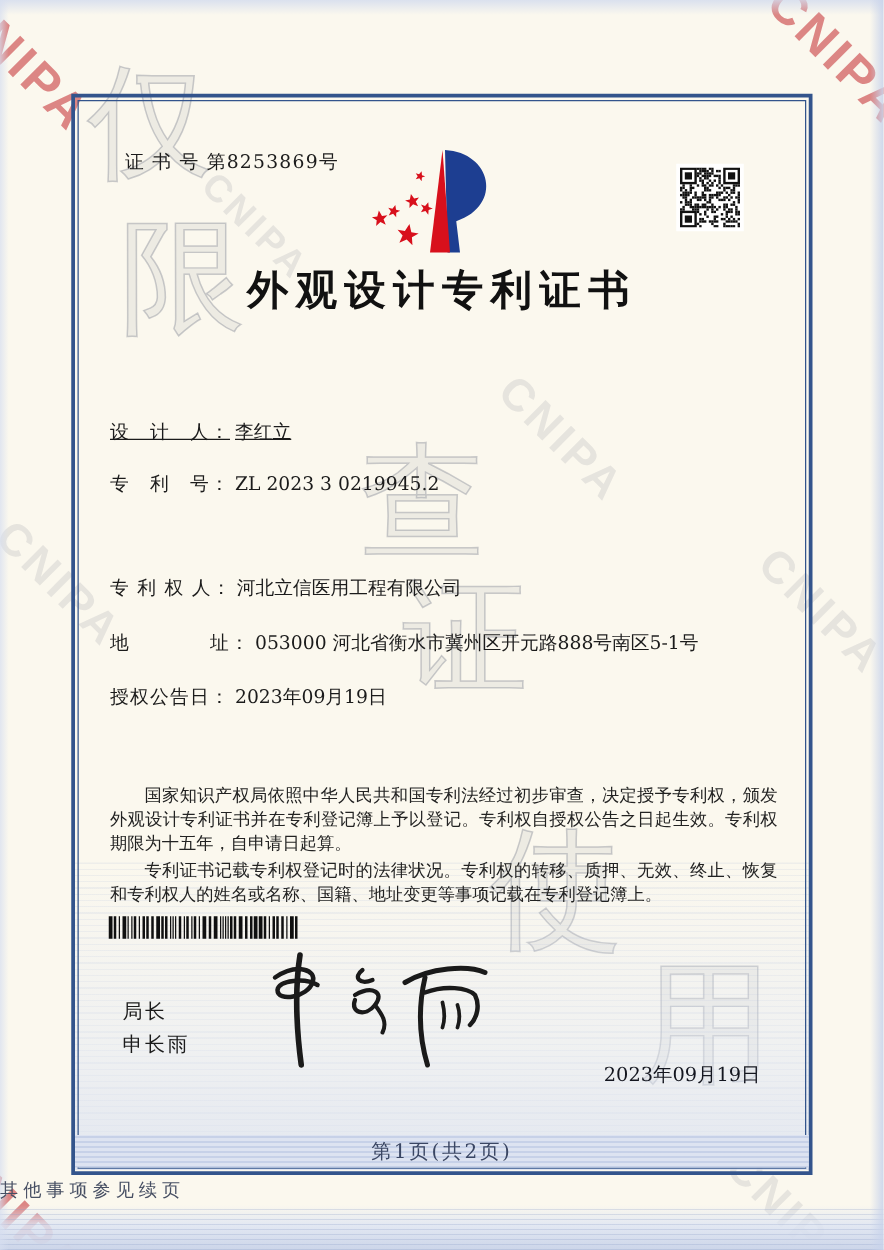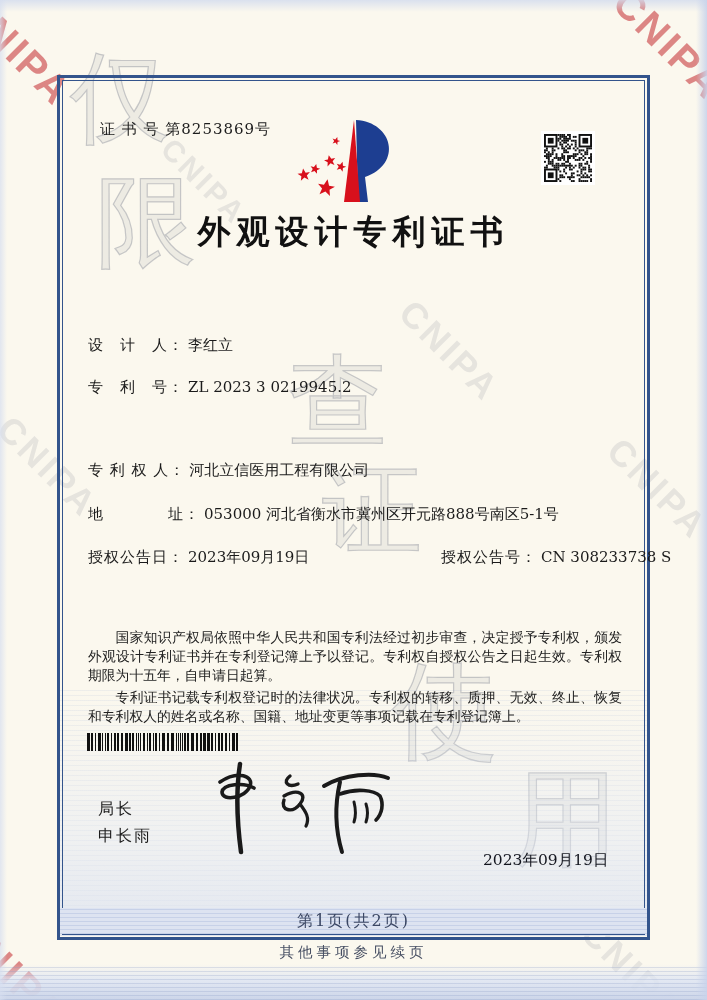--- a/index.html
+++ b/index.html
@@ -57,21 +57,21 @@
   .barcode { position:absolute; left:87px; top:733px; width:152px; height:18px; }
   .barcode i { position:absolute; top:0; bottom:0; background:#101010; }
   .officer-title { position:absolute; left:98px; top:799px; font-size:16px; color:#1b1b1b; letter-spacing:2px; }
   .officer-name  { position:absolute; left:98px; top:826px; font-size:16px; color:#1b1b1b; letter-spacing:2px; }
   .signature { position:absolute; left:198px; top:760px; width:195px; height:96px; }
   .issue-date { position:absolute; left:483px; top:850px; font-size:15.5px; color:#14161f; }
   .page-strip { position:absolute; left:60px; right:60px; bottom:66px; height:26px;
     background:repeating-linear-gradient(0deg, rgba(120,145,200,.22) 0 1px, rgba(0,0,0,0) 1px 4px), #dde3f1;
     display:flex; align-items:center; justify-content:center; }
   .page-strip span { font-size:16px; color:#3a4663; letter-spacing:2px; }
-  .continuation { position:absolute; left:0; right:0; bottom:38px; text-align:center;
+  .continuation { position:absolute; left:0; right:0; bottom:38px; 
     font-size:14.5px; color:#474f63; letter-spacing:4px; }
 </style>
 </head>
 <body>
 
 <div class="page">
 
   <span class="wm wm-cnipa-red" style="left:-16px; top:-14px;">CNIPA</span>
   <span class="wm wm-cnipa-red" style="left:636px; top:-20px;">CNIPA</span>
   <span class="wm wm-cnipa-red" style="left:-22px; top:908px;">CNIPA</span>
@@ -351,37 +351,34 @@
           <rect x="19" y="24" width="1" height="1" fill="#111"></rect>
           <rect x="20" y="24" width="1" height="1" fill="#111"></rect>
           <rect x="21" y="24" width="1" height="1" fill="#111"></rect>
           <rect x="22" y="24" width="1" height="1" fill="#111"></rect>
           <rect x="24" y="24" width="1" height="1" fill="#111"></rect>
         </svg>
     </div>
 
     <div class="doc-title">外观设计专利证书</div>
 
-    <div class="field-row" style="top:336px;">
+    <div class="field-row" style="top:336px;text-decoration:underline;">
       <span class="lbl">设　计　人：</span><span class="val">李红立</span>
     </div>
     <div class="field-row" style="top:378px;">
       <span class="lbl">专　利　号：</span><span class="val">ZL 2023 3 0219945.2</span>
     </div>
     <div class="field-row" style="top:461px;">
       <span class="lbl">专 利 权 人：</span><span class="val">河北立信医用工程有限公司</span>
     </div>
     <div class="field-row" style="top:505px;">
       <span class="lbl">地　　　　址：</span><span class="val">053000 河北省衡水市冀州区开元路888号南区5-1号</span>
     </div>
     <div class="field-row" style="top:548px; left:88px; right:60px;">
       <span class="lbl">授权公告日：</span><span class="val">2023年09月19日</span>
-      <span class="field-right">
-        <span class="lbl">授权公告号：</span><span class="val">CN 308233738 S</span>
-      </span>
     </div>
 
     <div class="para" style="top:588px;">国家知识产权局依照中华人民共和国专利法经过初步审查，决定授予专利权，颁发外观设计专利证书并在专利登记簿上予以登记。专利权自授权公告之日起生效。专利权期限为十五年，自申请日起算。</div>
     <div class="para" style="top:648px;">专利证书记载专利权登记时的法律状况。专利权的转移、质押、无效、终止、恢复和专利权人的姓名或名称、国籍、地址变更等事项记载在专利登记簿上。</div>
 
     <div class="barcode">
         <i style="left:0px;width:3px"></i>
         <i style="left:4px;width:2px"></i>
         <i style="left:8px;width:1px"></i>
         <i style="left:11px;width:3px"></i>

